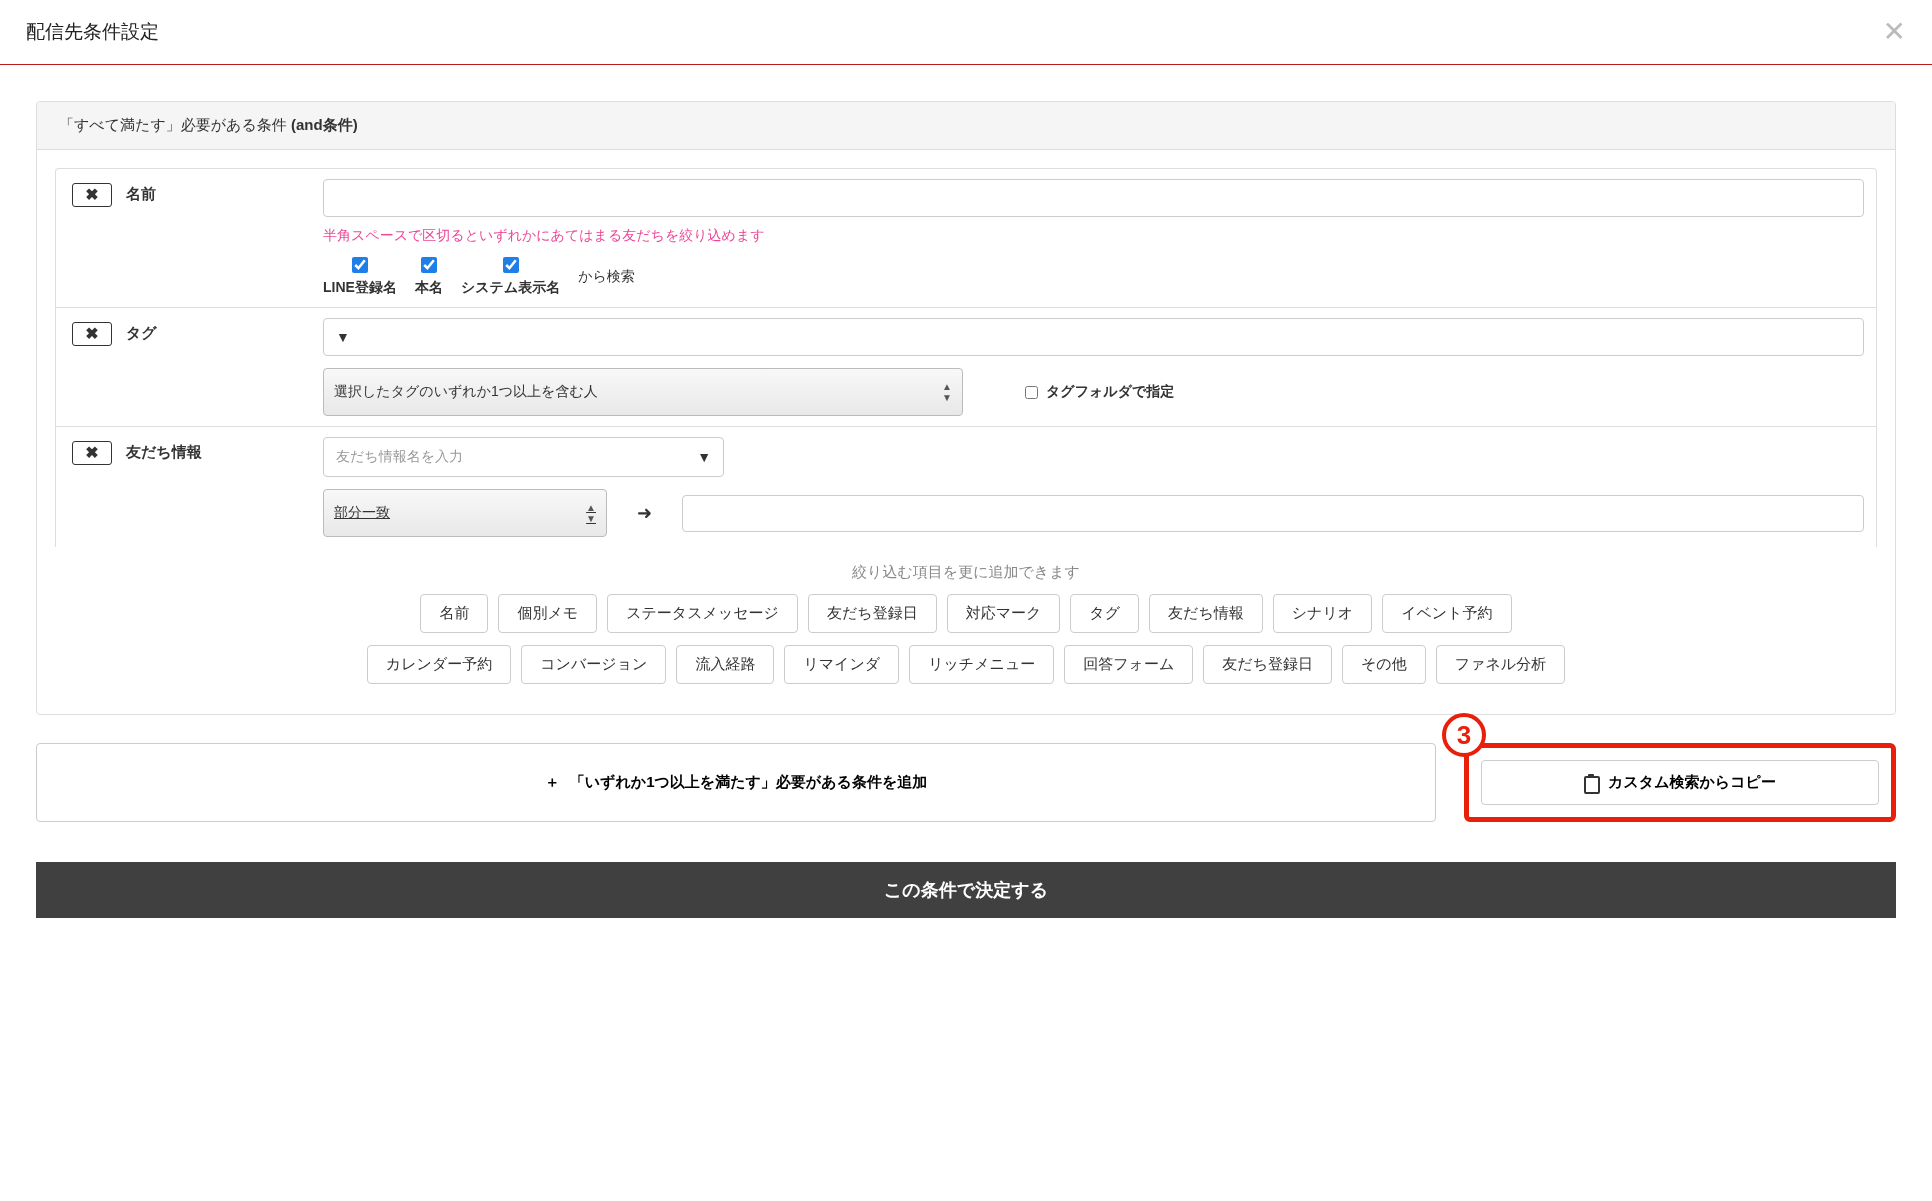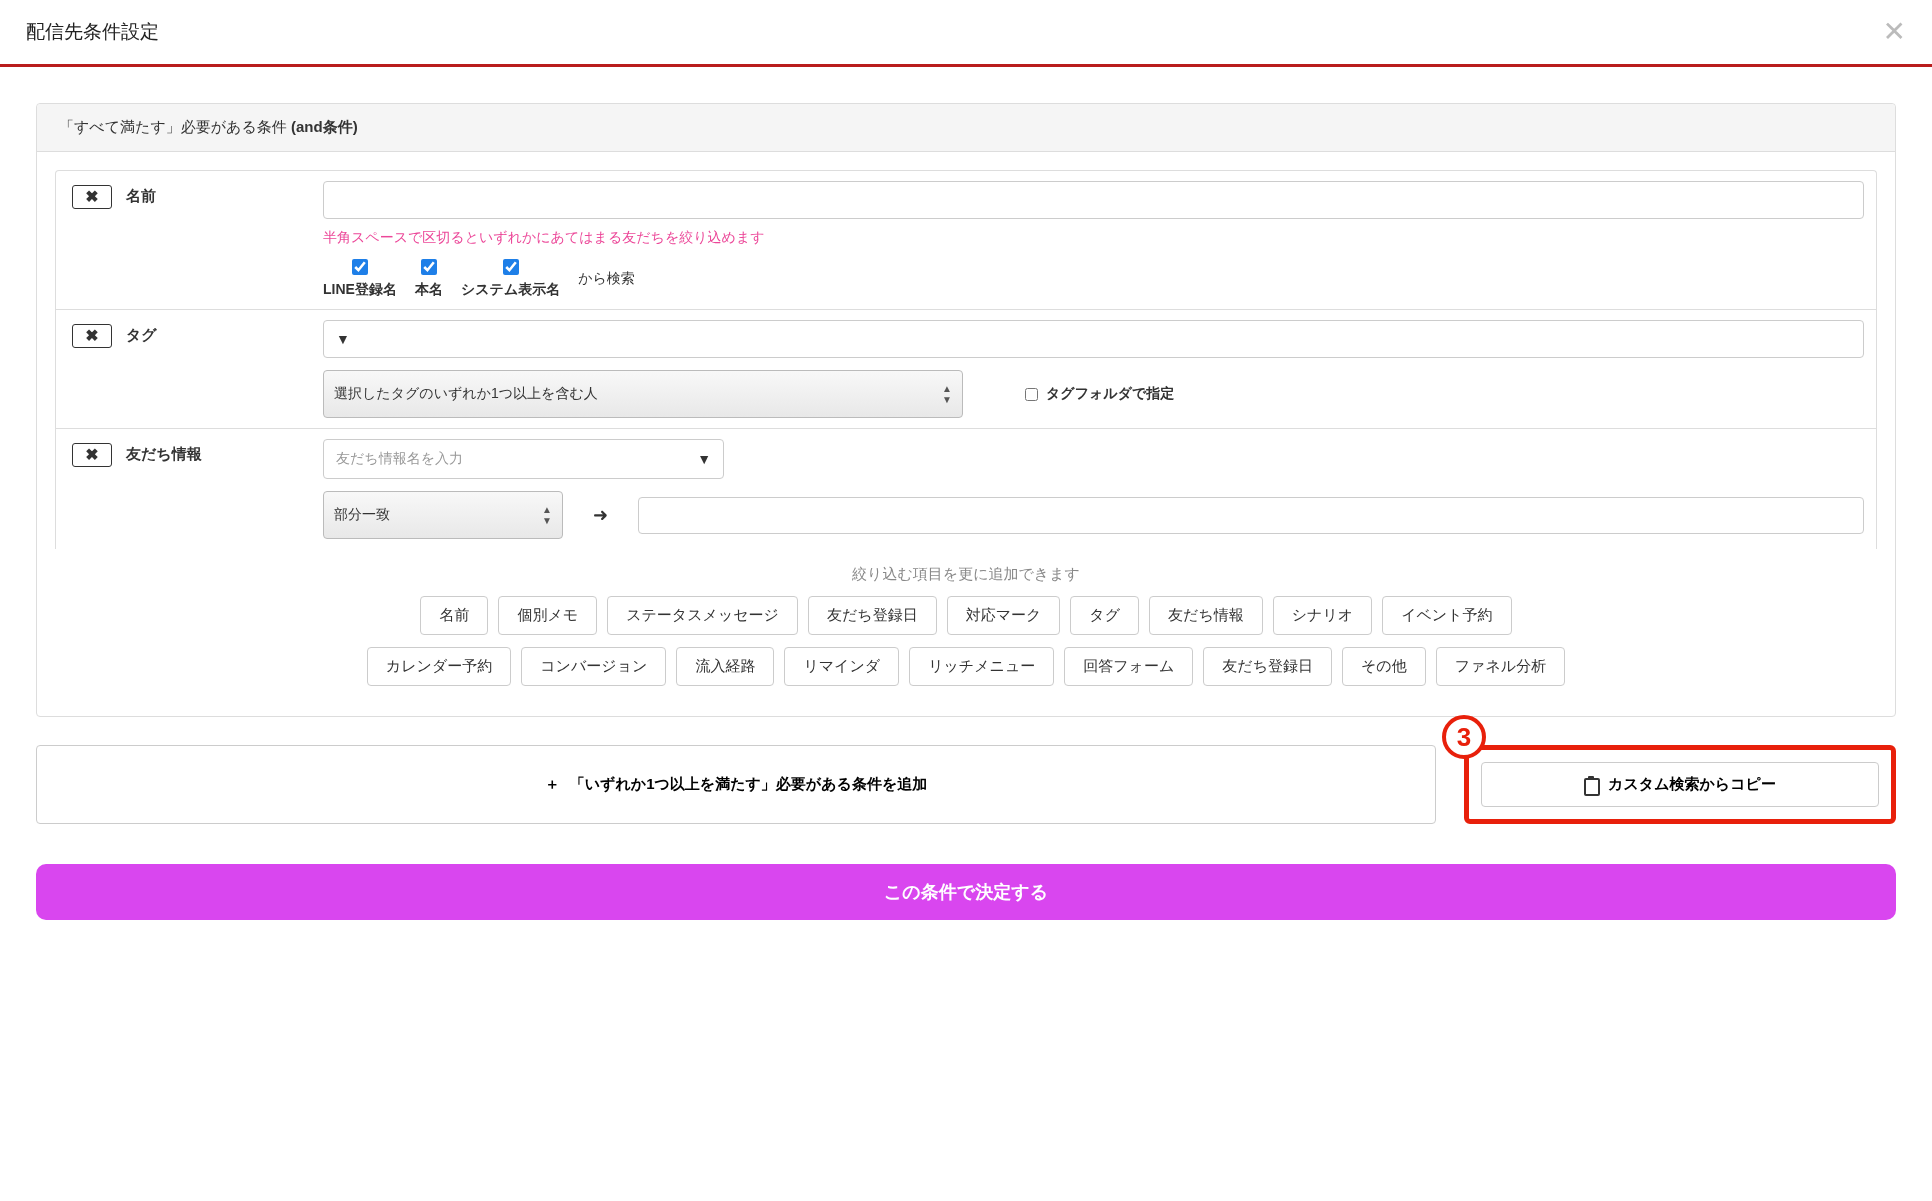--- a/index.html
+++ b/index.html
@@ -11,21 +11,21 @@
       font-family: -apple-system, BlinkMacSystemFont, "Helvetica Neue", "Hiragino Sans", "ヒラギノ角ゴシック", "メイリオ", sans-serif;
       font-size: 14px;
       color: #333;
       background: #fff;
     }
     .modal-header {
       display: flex;
       justify-content: space-between;
       align-items: center;
       padding: 18px 26px;
-      border-bottom: 3px solid #b91c1c;
+      border-bottom: 1px solid #b91c1c;
     }
     .modal-title {
       font-size: 19px;
       font-weight: 500;
       color: #222;
     }
     .close-btn {
       font-size: 28px;
       color: #bbb;
       cursor: pointer;
@@ -184,22 +184,23 @@
     .friend-info-first {
       width: 401px;
     }
     .friend-info-second {
       display: flex;
       align-items: center;
       gap: 30px;
       margin-top: 12px;
     }
     .friend-info-second .select-box {
-      width: 240px;
+      width: 284px;
       flex: none;
+      text-decoration: underline;
     }
     .arrow-icon {
       font-size: 18px;
       color: #333;
     }
     .friend-value-input {
       flex: 1;
       padding: 10px 12px;
       border: 1px solid #ccc;
       border-radius: 4px;
@@ -301,23 +302,23 @@
       background: #333;
       top: -1px;
       left: 4px;
       border-radius: 1px;
     }
     .confirm-btn-wrap {
       padding: 20px 36px 20px 36px;
     }
     .confirm-btn {
       width: 100%;
-      background: #d946ef;
+      background: #404040;
       border: none;
-      border-radius: 10px;
+      border-radius: 0;
       color: #fff;
       font-size: 18px;
       font-weight: 700;
       padding: 16px;
       cursor: pointer;
     }
   </style>
 </head>
 <body>
 

